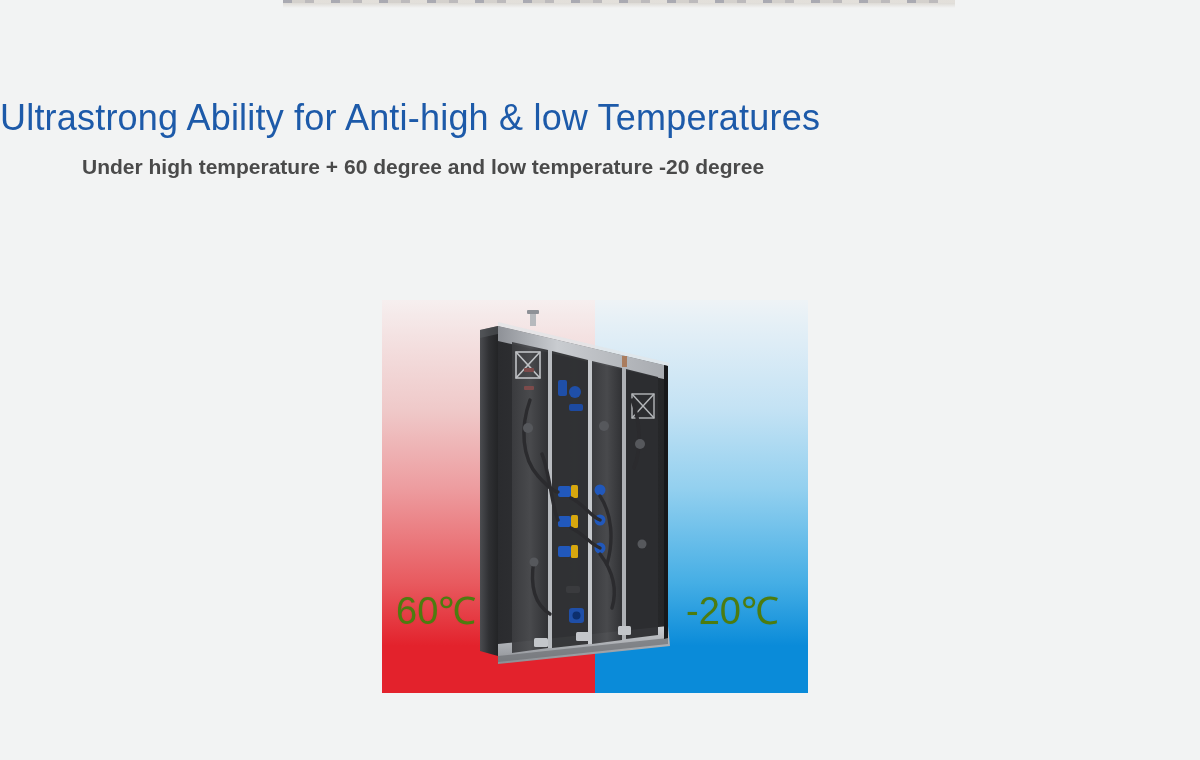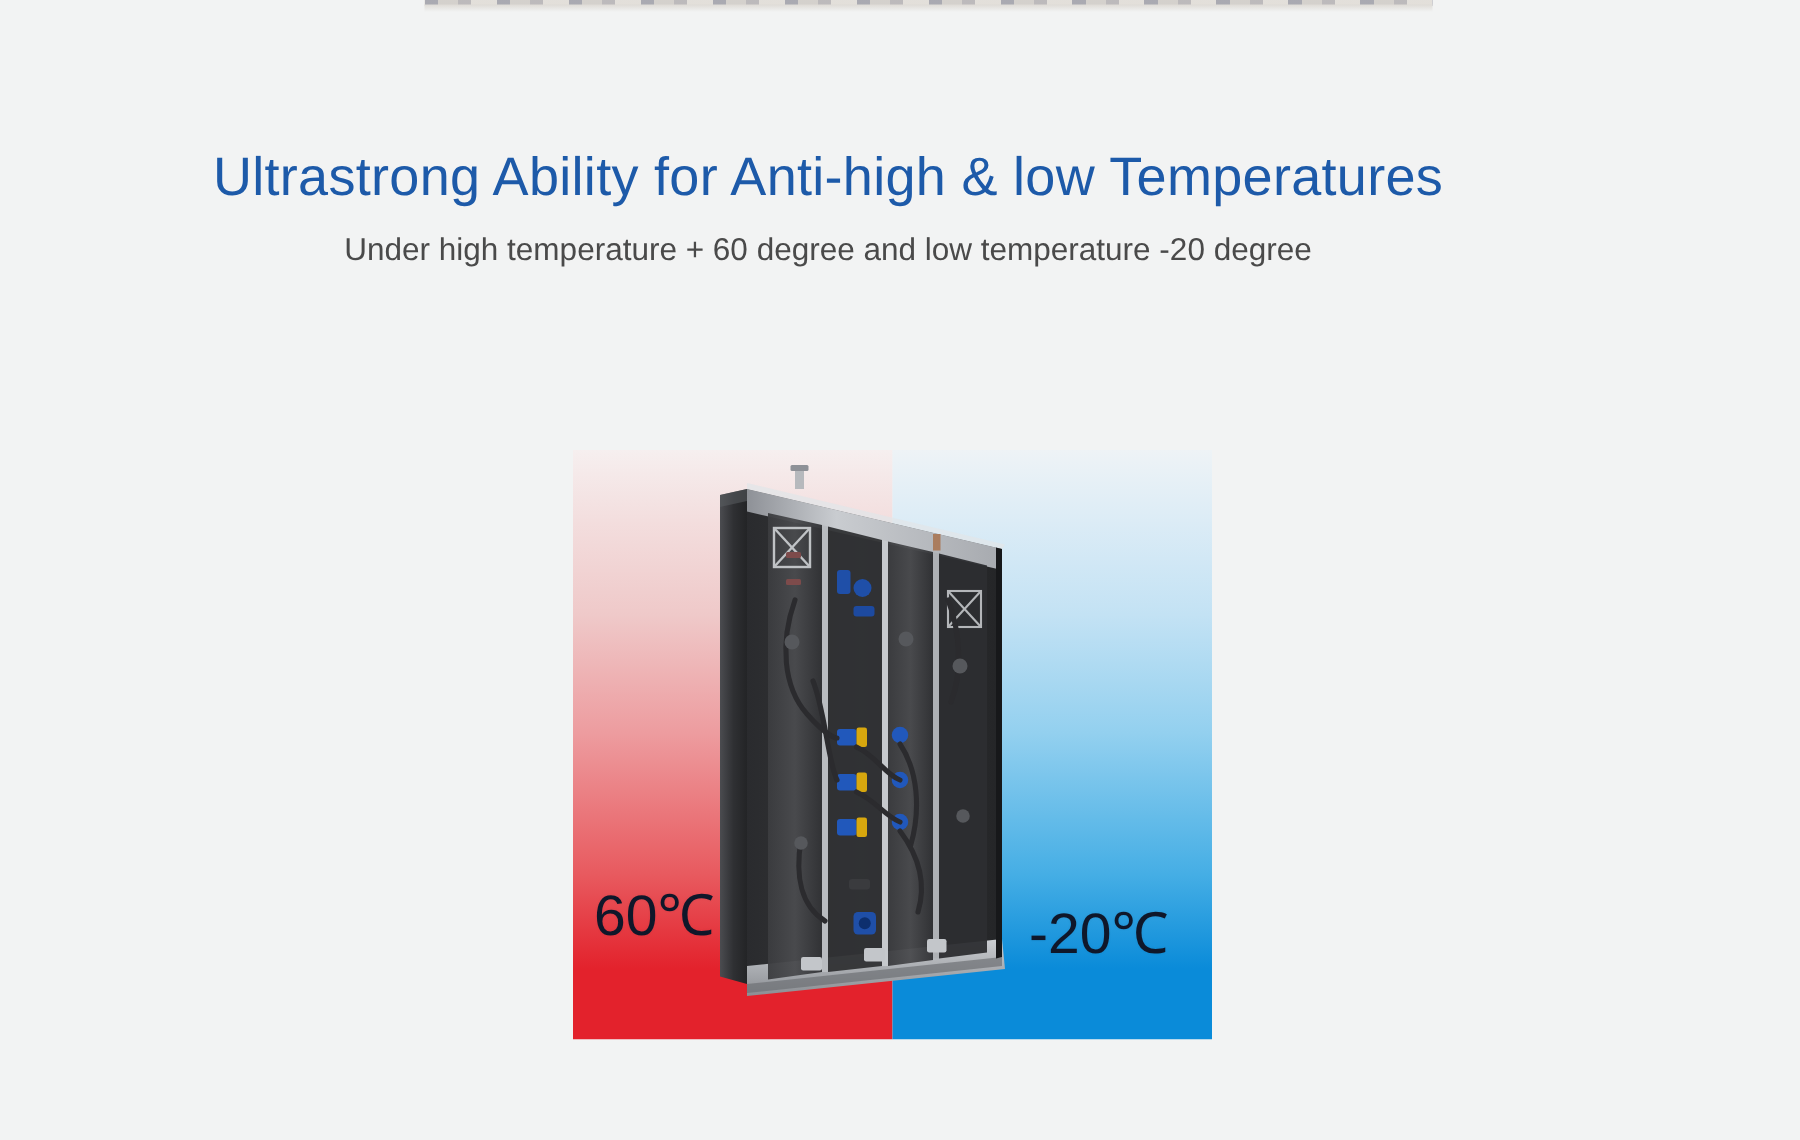--- a/index.html
+++ b/index.html
@@ -38,36 +38,35 @@
     height: 5px;
     background: linear-gradient(180deg, #dedbd6 0%, #f2f3f3 100%);
   }
 
   
   .headings {
     position: absolute;
     left: 0;
     top: 96px;
     width: 1104px;
-    text-align: center;
   }
   .page-title {
     font-size: 36px;
     font-weight: 400;
     color: #1d5aa9;
     letter-spacing: .2px;
     line-height: 1.2;
     margin: 0;
     padding: 0;
   }
   .page-subtitle {
     margin: 12px auto 0 auto;
     width: 940px;
     font-size: 21px;
-    font-weight: 400;
+    font-weight: 700;
     color: #4a4a4a;
     line-height: 1.55;
   }
 
   
   .figure {
     position: absolute;
     left: 382px;
     top: 300px;
     width: 426px;
@@ -100,29 +99,29 @@
         #dcecf6 12%,
         #c3e2f4 28%,
         #93d0ef 48%,
         #45aee5 72%,
         #0a8bd9 88%,
         #0a8bd9 100%);
   }
 
   .temp-label {
     position: absolute;
-    color: #0f172a;
+    color: #4d7c0f;
     font-size: 38px;
     font-weight: 400;
     line-height: 1;
     white-space: nowrap;
     text-shadow: 0 0 2px rgba(0,0,0,.07);
   }
   .temp-hot  { left: 14px;  top: 292px; }
-  .temp-cold { left: 304px; top: 304px; text-align: center; }
+  .temp-cold { left: 304px; top: 292px; text-align: center; }
 
   
   .cabinet {
     position: absolute;
     left: 90px;
     top: 8px;
     width: 230px;
     height: 370px;
   }
   .cab-svg { display: block; }

